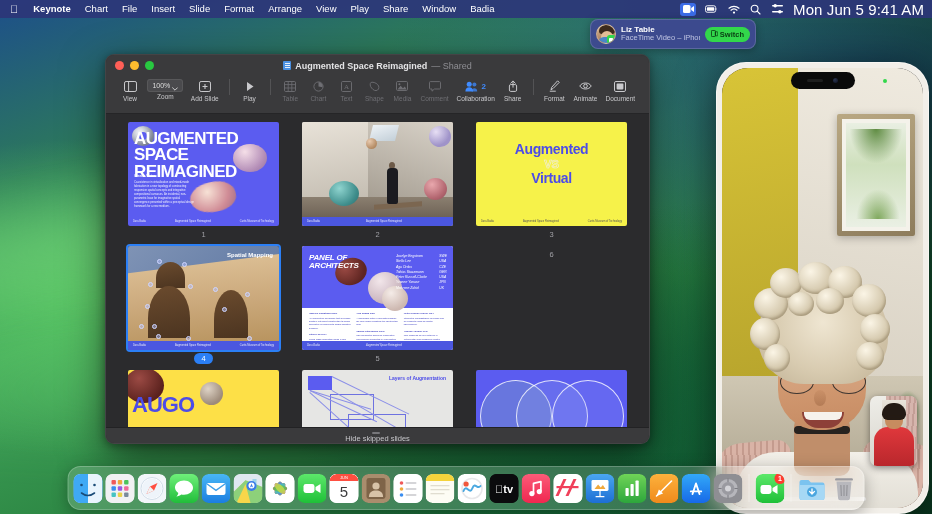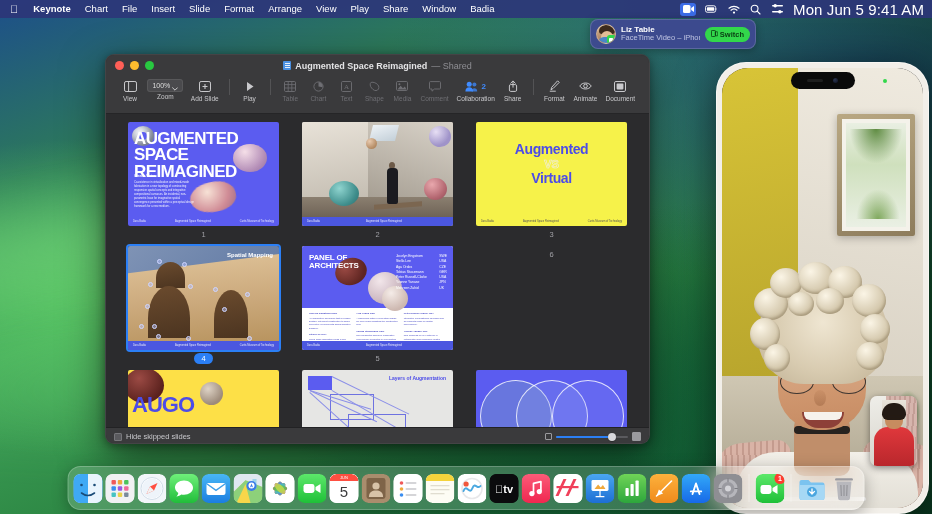--- a/index.html
+++ b/index.html
@@ -195,21 +195,21 @@
   .s4 .water { position:absolute; left:22px; top:60px; width:30px; height:32px;
     background:linear-gradient(170deg,#7e96bb,#6a84ab); }
   .s4 .water2 { position:absolute; left:88px; top:63px; width:8px; height:29px;
     background:linear-gradient(170deg,#7e96bb,#6a84ab); }
   .s4 .lbl { position:absolute; right:6px; top:6px; font-size:6px; font-weight:bold;
     color:#fff; }
   .s4 .pt { position:absolute; width:5px; height:5px; border-radius:50%;
     border:1px solid #cfd6ff; background:rgba(180,190,255,.45); }
 
   
-  .s5 { background:#fff; }
+  .s5 { background:#fff;font-style:italic; }
   .s5 .top { position:absolute; left:0; top:0; width:100%; height:62px; background:#5b5cf0; }
   .s5 .t { position:absolute; left:7px; top:8px; font-size:8px; font-weight:bold;
     color:#fff; line-height:.95; letter-spacing:-.2px; }
   .s5 .names { position:absolute; right:26px; top:8px; font-size:3.4px; color:#fff;
     line-height:1.55; text-align:left; }
   .s5 .codes { position:absolute; right:6px; top:8px; font-size:3.4px; color:#fff;
     line-height:1.55; text-align:left; }
   .s5 .cols { position:absolute; left:7px; top:66px; right:7px; display:flex; gap:5px; }
   .s5 .col { flex:1; font-size:2.3px; color:#4245c4; line-height:1.45; }
   .s5 .col b { display:block; font-size:2.5px; margin-bottom:1px; }
@@ -249,21 +249,21 @@
 
   
   .s9 { background:#5b5cf0; }
   .s9 .circ { position:absolute; border-radius:50%; border:1px solid rgba(255,255,255,.8); }
   .s9 .c1 { left:4px; top:10px; width:72px; height:72px; background:rgba(120,150,200,.45); }
   .s9 .c2 { left:40px; top:10px; width:72px; height:72px; background:rgba(140,160,230,.25); }
   .s9 .c3 { left:76px; top:10px; width:72px; height:72px; background:rgba(150,160,250,.18); }
 
   
   .kstatus { height:18px; background:#3a3a3c; display:flex; align-items:center;
-    padding:4px 8px; border-top:.5px solid rgba(0,0,0,.4); }
+    padding:4px 8px; border-top:.5px solid rgba(0,0,0,.4);flex-direction:column; }
   .chk { width:8px; height:8px; border-radius:1.5px; background:#5a5a5e;
     border:.5px solid rgba(255,255,255,.18); margin-right:4px; }
   .kstatus .lbl { font-size:7.5px; color:#c6c6ca; }
   .kzoom { margin-left:auto; display:flex; align-items:center; gap:4px; }
   .kzoom .sq { width:7px; height:7px; border:1px solid #9a9a9e; border-radius:1px; }
   .kzoom .sq.big { width:9px; height:9px; background:#9a9a9e; border-color:#9a9a9e; }
   .slider { position:relative; width:72px; height:2px; background:#5a5a5e; border-radius:2px; }
   .slider .fill { position:absolute; left:0; top:0; height:2px; width:78%;
     background:#2b7ff5; border-radius:2px; }
   .slider .knob { position:absolute; left:72%; top:-3px; width:8px; height:8px;

